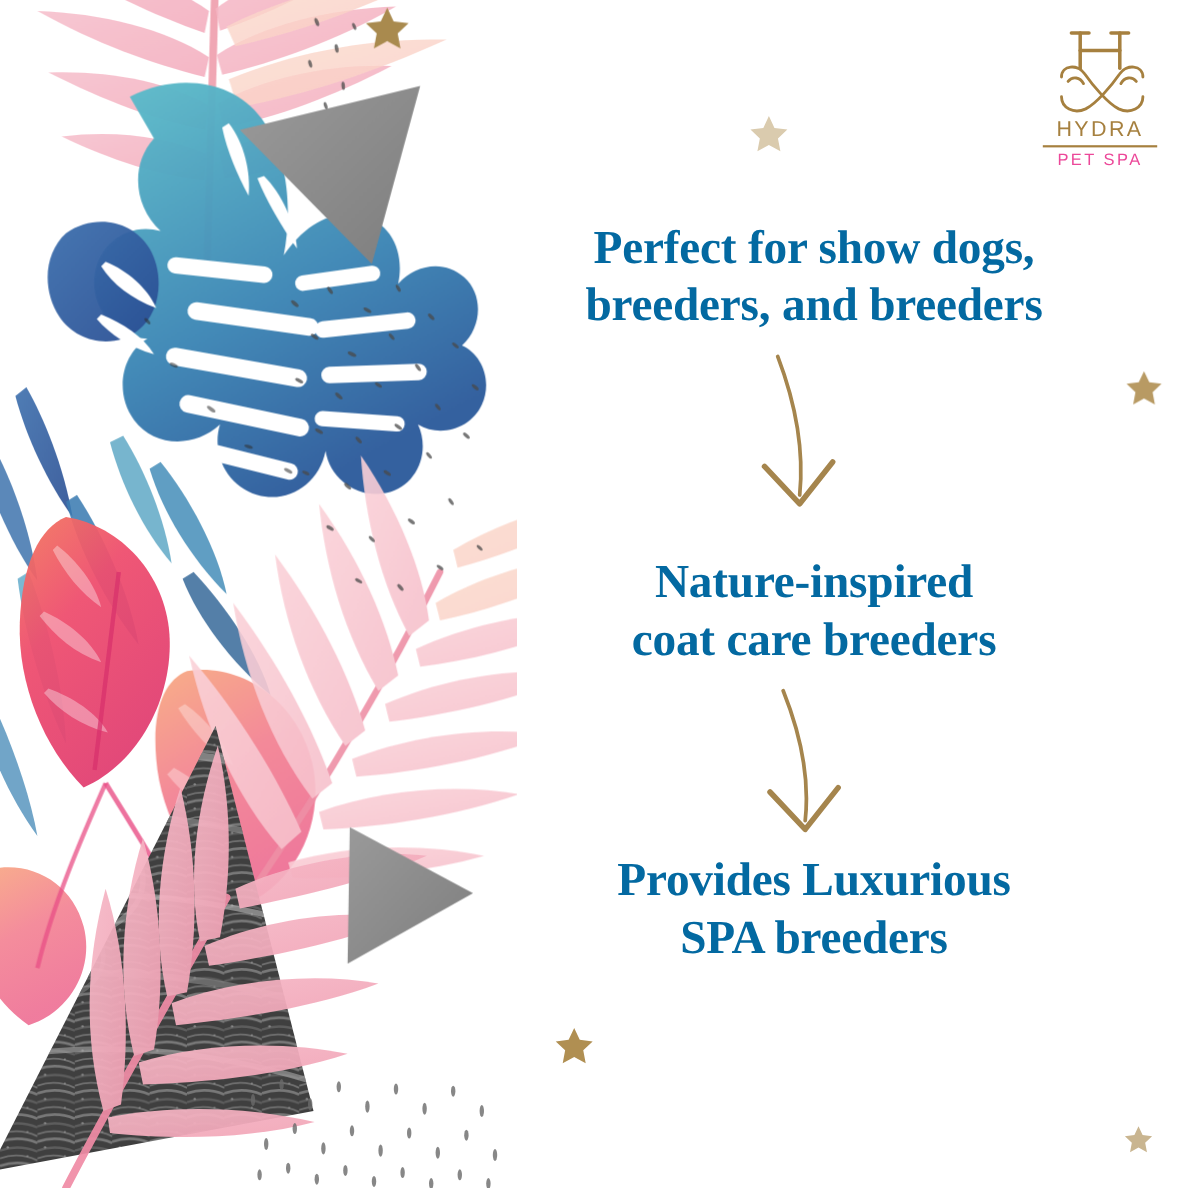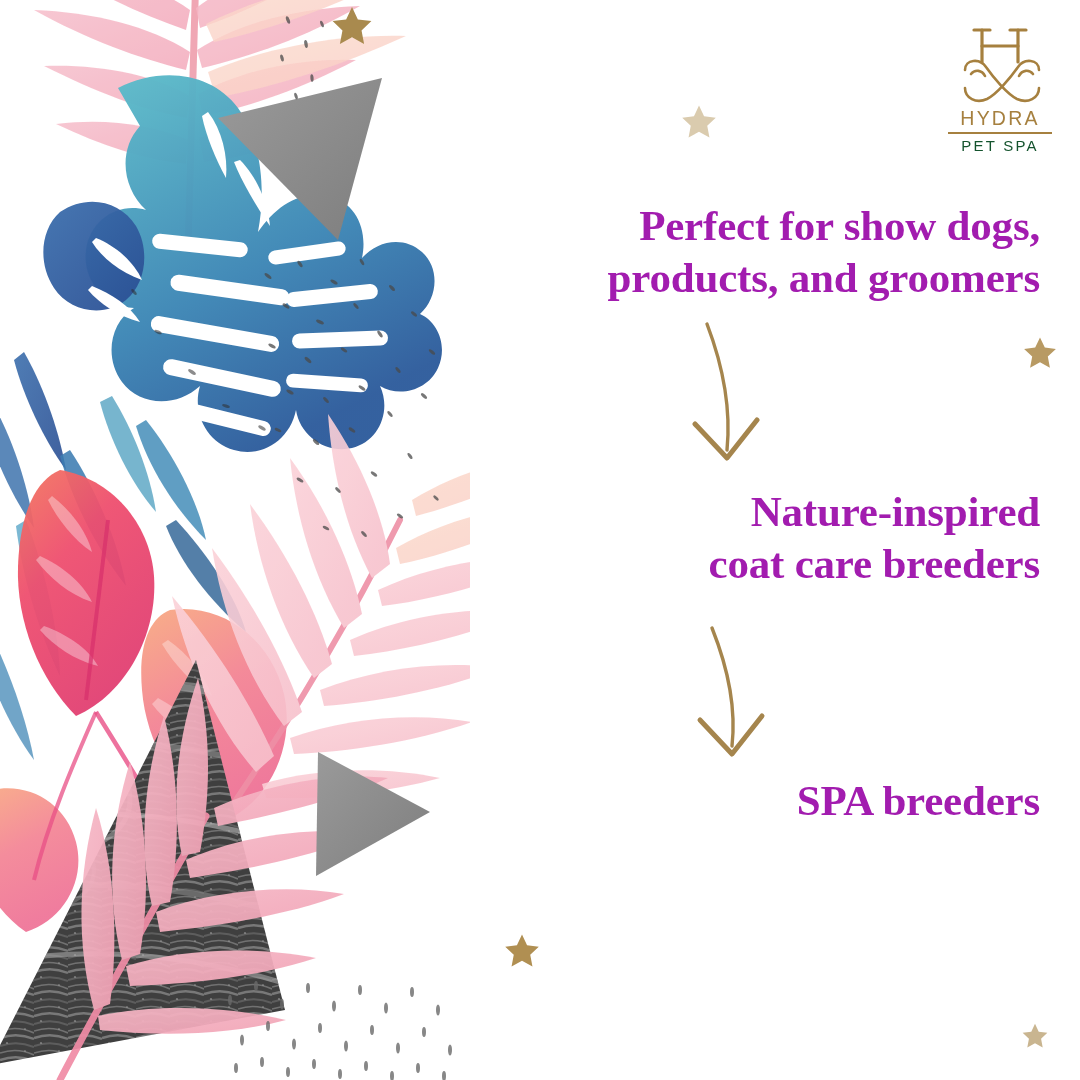--- a/index.html
+++ b/index.html
@@ -44,44 +44,44 @@
     margin-top:1px;
   }
   #logo .rule{
     height:1.4px;background:#A6803F;
     margin:3px auto 3px auto;width:104px;
   }
   #logo .wordmark2{
     font-family:"Liberation Sans", sans-serif;
     font-size:15px;
     letter-spacing:2.2px;
-    color:#14532d;
+    color:#ec4899;
     line-height:1.15;
   }
 
   
   #messages{
     position:absolute;
     left:440px;top:0;
     width:600px;height:1080px;
   }
   .msg{
     position:absolute;
     width:600px;
-    text-align:right;
-    color:#a21caf;
+    text-align:center;
+    color:#0369a1;
     font-family:"Liberation Serif", serif;
     font-weight:bold;
     font-size:43px;
     line-height:1.22;
     letter-spacing:-0.2px;
   }
   .msg .line{display:block;white-space:nowrap;}
   #msg-1{top:200px;}
-  #msg-2{top:486px;}
+  #msg-2{top:504px;}
   #msg-3{top:775px;}
 
   .arrow{position:absolute;}
   #arrow-1{left:225px;top:318px;}
   #arrow-2{left:232px;top:622px;}
 
   
   .star{position:absolute;}
 </style>
 </head>
@@ -389,21 +389,21 @@
     </svg>
     <div class="wordmark">HYDRA</div>
     <div class="rule"></div>
     <div class="wordmark2">PET SPA</div>
   </div>
 
   <div id="messages">
 
     <div class="msg" id="msg-1">
       <span class="line">Perfect for show dogs,</span>
-      <span class="line">products, and groomers</span>
+      <span class="line">breeders, and breeders</span>
     </div>
 
     <div class="arrow" id="arrow-1">
       <svg width="110" height="160" viewBox="0 0 110 160">
         <path d="M42 6 C58 48 66 92 62 132" stroke="#A5854D" stroke-width="3.4" fill="none" stroke-linecap="round"></path>
         <path d="M30 106 L62 140 L92 102" stroke="#A5854D" stroke-width="5" fill="none" stroke-linecap="round" stroke-linejoin="round"></path>
       </svg>
     </div>
 
     <div class="msg" id="msg-2">
@@ -412,20 +412,21 @@
     </div>
 
     <div class="arrow" id="arrow-2">
       <svg width="110" height="150" viewBox="0 0 110 150">
         <path d="M40 6 C56 46 64 88 60 124" stroke="#A5854D" stroke-width="3.4" fill="none" stroke-linecap="round"></path>
         <path d="M28 98 L60 132 L90 94" stroke="#A5854D" stroke-width="5" fill="none" stroke-linecap="round" stroke-linejoin="round"></path>
       </svg>
     </div>
 
     <div class="msg" id="msg-3">
+      <span class="line">Provides Luxurious</span>
       <span class="line">SPA breeders</span>
     </div>
   </div>
 
   <div id="stars-layer">
       <div class="star" style="left: 330px; top: 4px;"><svg width="44" height="44" viewBox="0 0 24 24">
           <path d="M12 1.6 L15.2 8.4 L22.6 9.3 L17.2 14.4 L18.6 21.8 L12 18.2 L5.4 21.8 L6.8 14.4 L1.4 9.3 L8.8 8.4 Z" fill="#A98A4E"></path>
         </svg></div>
       <div class="star" style="left: 680px; top: 103px;"><svg width="38" height="38" viewBox="0 0 24 24">
           <path d="M12 1.6 L15.2 8.4 L22.6 9.3 L17.2 14.4 L18.6 21.8 L12 18.2 L5.4 21.8 L6.8 14.4 L1.4 9.3 L8.8 8.4 Z" fill="#DACBAE"></path>

